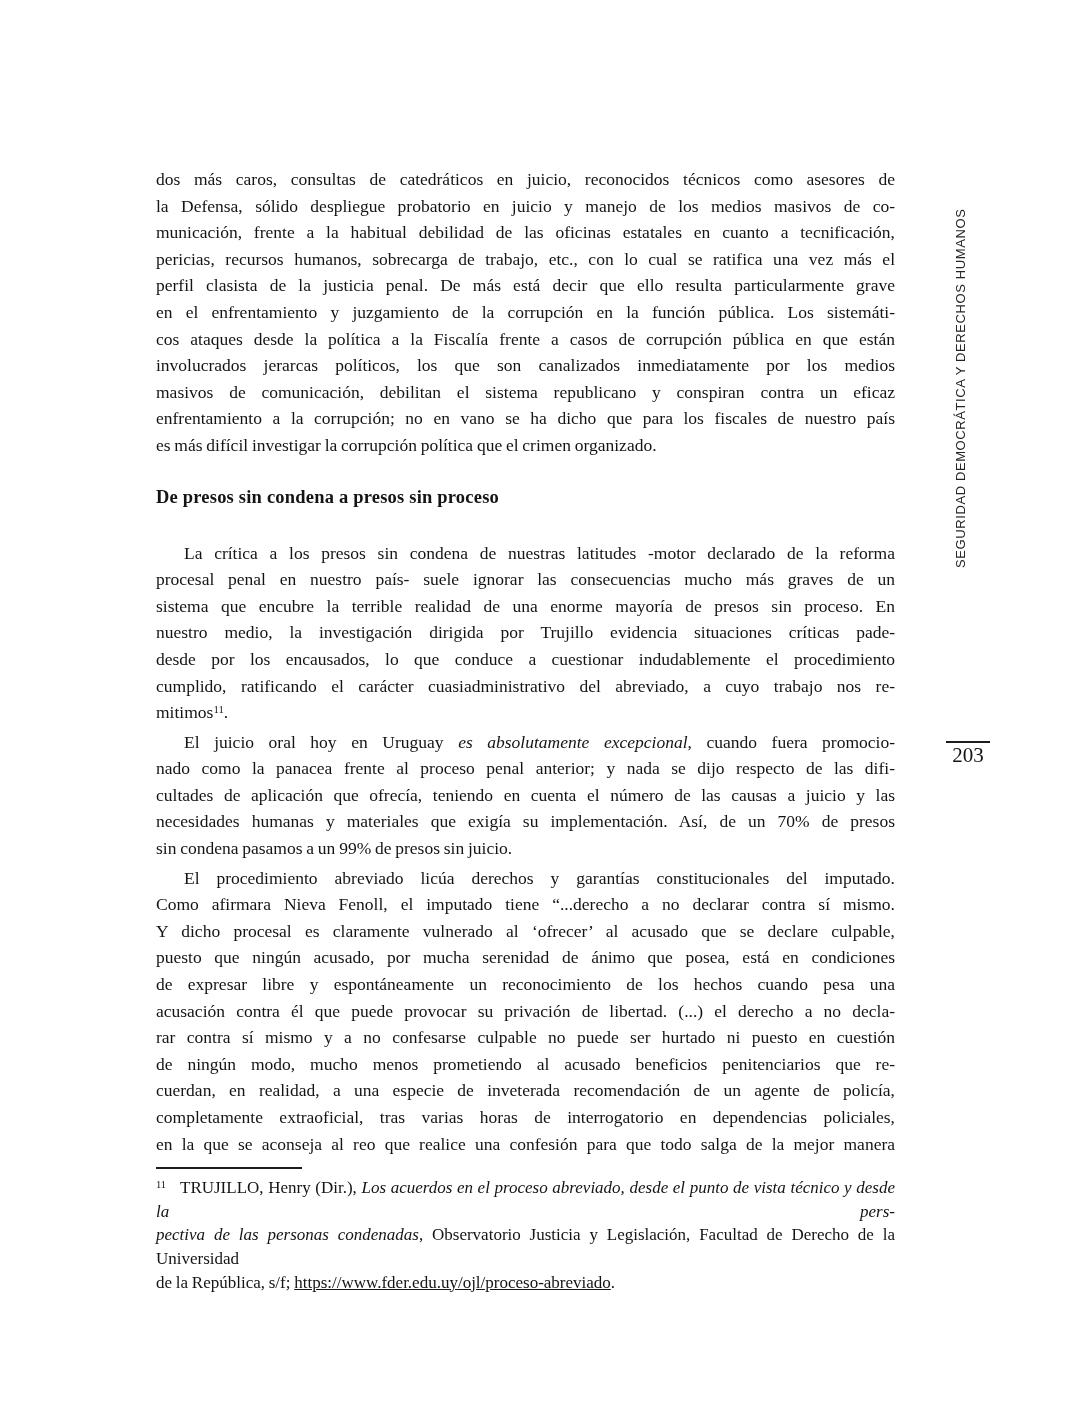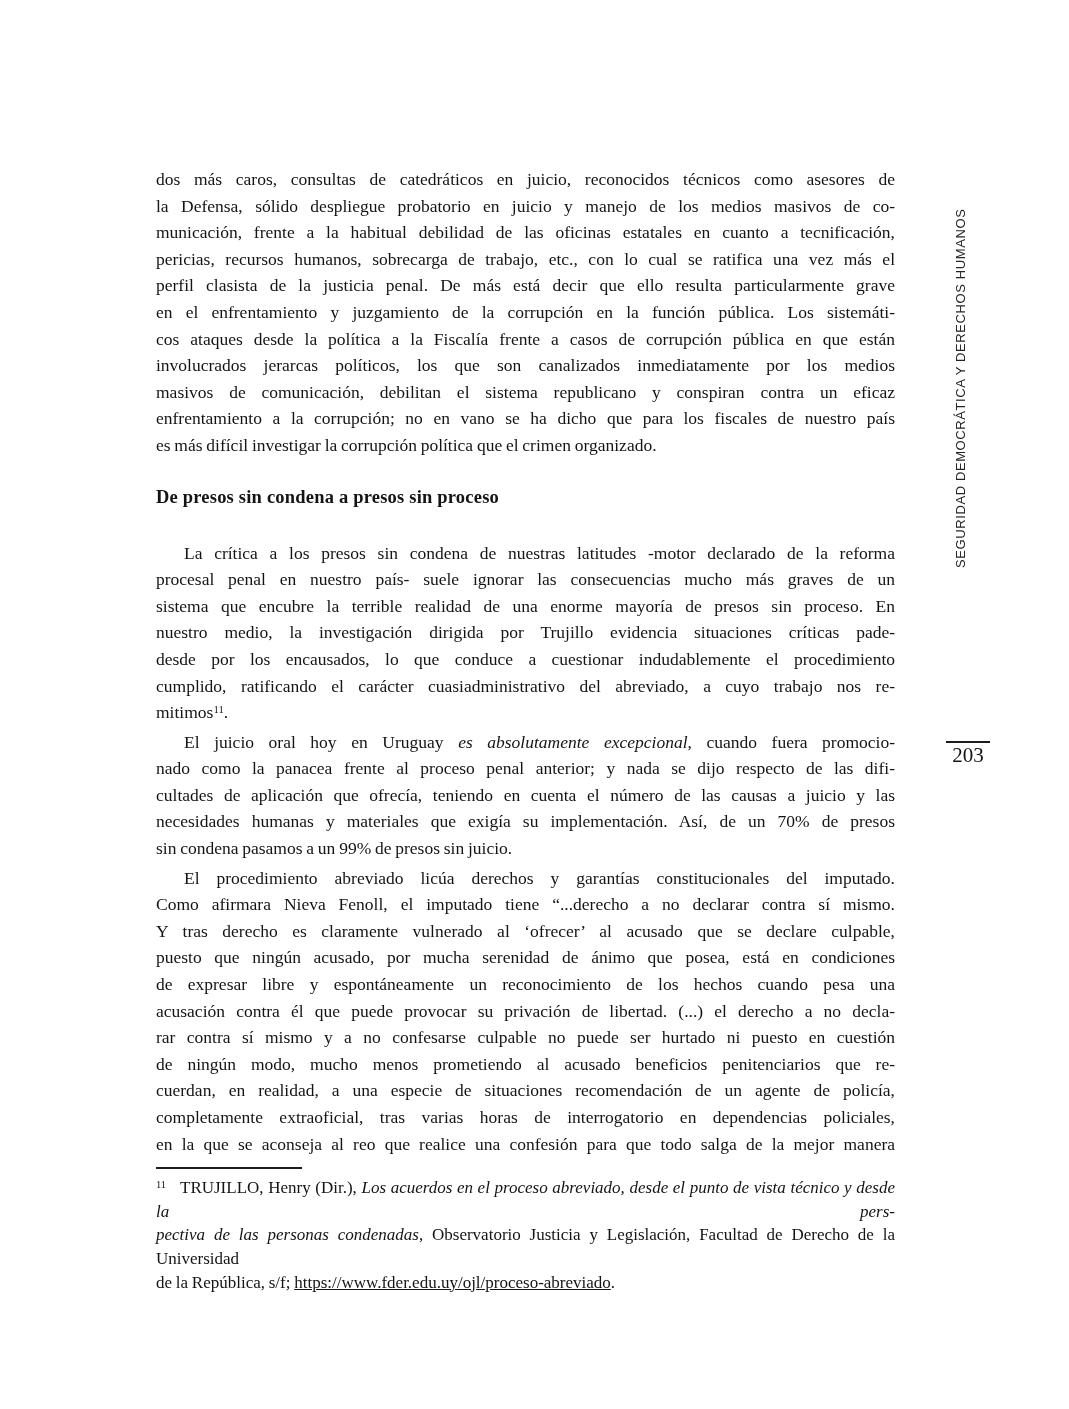--- a/index.html
+++ b/index.html
@@ -108,27 +108,27 @@
       <div class="paragraph indent">
         <div class="line"><span>El juicio oral hoy en Uruguay </span><span class="it">es absolutamente excepcional</span><span>, cuando fuera promocio-</span></div>
         <div class="line">nado como la panacea frente al proceso penal anterior; y nada se dijo respecto de las difi-</div>
         <div class="line">cultades de aplicación que ofrecía, teniendo en cuenta el número de las causas a juicio y las</div>
         <div class="line">necesidades humanas y materiales que exigía su implementación. Así, de un 70% de presos</div>
         <div class="line last">sin condena pasamos a un 99% de presos sin juicio.</div>
       </div>
       <div class="paragraph indent">
         <div class="line">El procedimiento abreviado licúa derechos y garantías constitucionales del imputado.</div>
         <div class="line">Como afirmara Nieva Fenoll, el imputado tiene “...derecho a no declarar contra sí mismo.</div>
-        <div class="line">Y tras derecho es claramente vulnerado al ‘ofrecer’ al acusado que se declare culpable,</div>
+        <div class="line">Y dicho procesal es claramente vulnerado al ‘ofrecer’ al acusado que se declare culpable,</div>
         <div class="line">puesto que ningún acusado, por mucha serenidad de ánimo que posea, está en condiciones</div>
         <div class="line">de expresar libre y espontáneamente un reconocimiento de los hechos cuando pesa una</div>
         <div class="line">acusación contra él que puede provocar su privación de libertad. (...) el derecho a no decla-</div>
         <div class="line">rar contra sí mismo y a no confesarse culpable no puede ser hurtado ni puesto en cuestión</div>
         <div class="line">de ningún modo, mucho menos prometiendo al acusado beneficios penitenciarios que re-</div>
-        <div class="line">cuerdan, en realidad, a una especie de situaciones recomendación de un agente de policía,</div>
+        <div class="line">cuerdan, en realidad, a una especie de inveterada recomendación de un agente de policía,</div>
         <div class="line">completamente extraoficial, tras varias horas de interrogatorio en dependencias policiales,</div>
         <div class="line">en la que se aconseja al reo que realice una confesión para que todo salga de la mejor manera</div>
       </div>
       <div class="footnote">
         <div class="footnote-rule"></div>
         <div class="line"><span class="sup">11</span><span>&nbsp;&nbsp;&nbsp;TRUJILLO, Henry (Dir.), </span><span class="it">Los acuerdos en el proceso abreviado, desde el punto de vista técnico y desde la pers-</span></div>
         <div class="line"><span class="it">pectiva de las personas condenadas</span><span>, Observatorio Justicia y Legislación, Facultad de Derecho de la Universidad</span></div>
         <div class="line last"><span>de la República, s/f; </span><span class="link">https://www.fder.edu.uy/ojl/proceso-abreviado</span><span>.</span></div>
       </div>
     </div>

